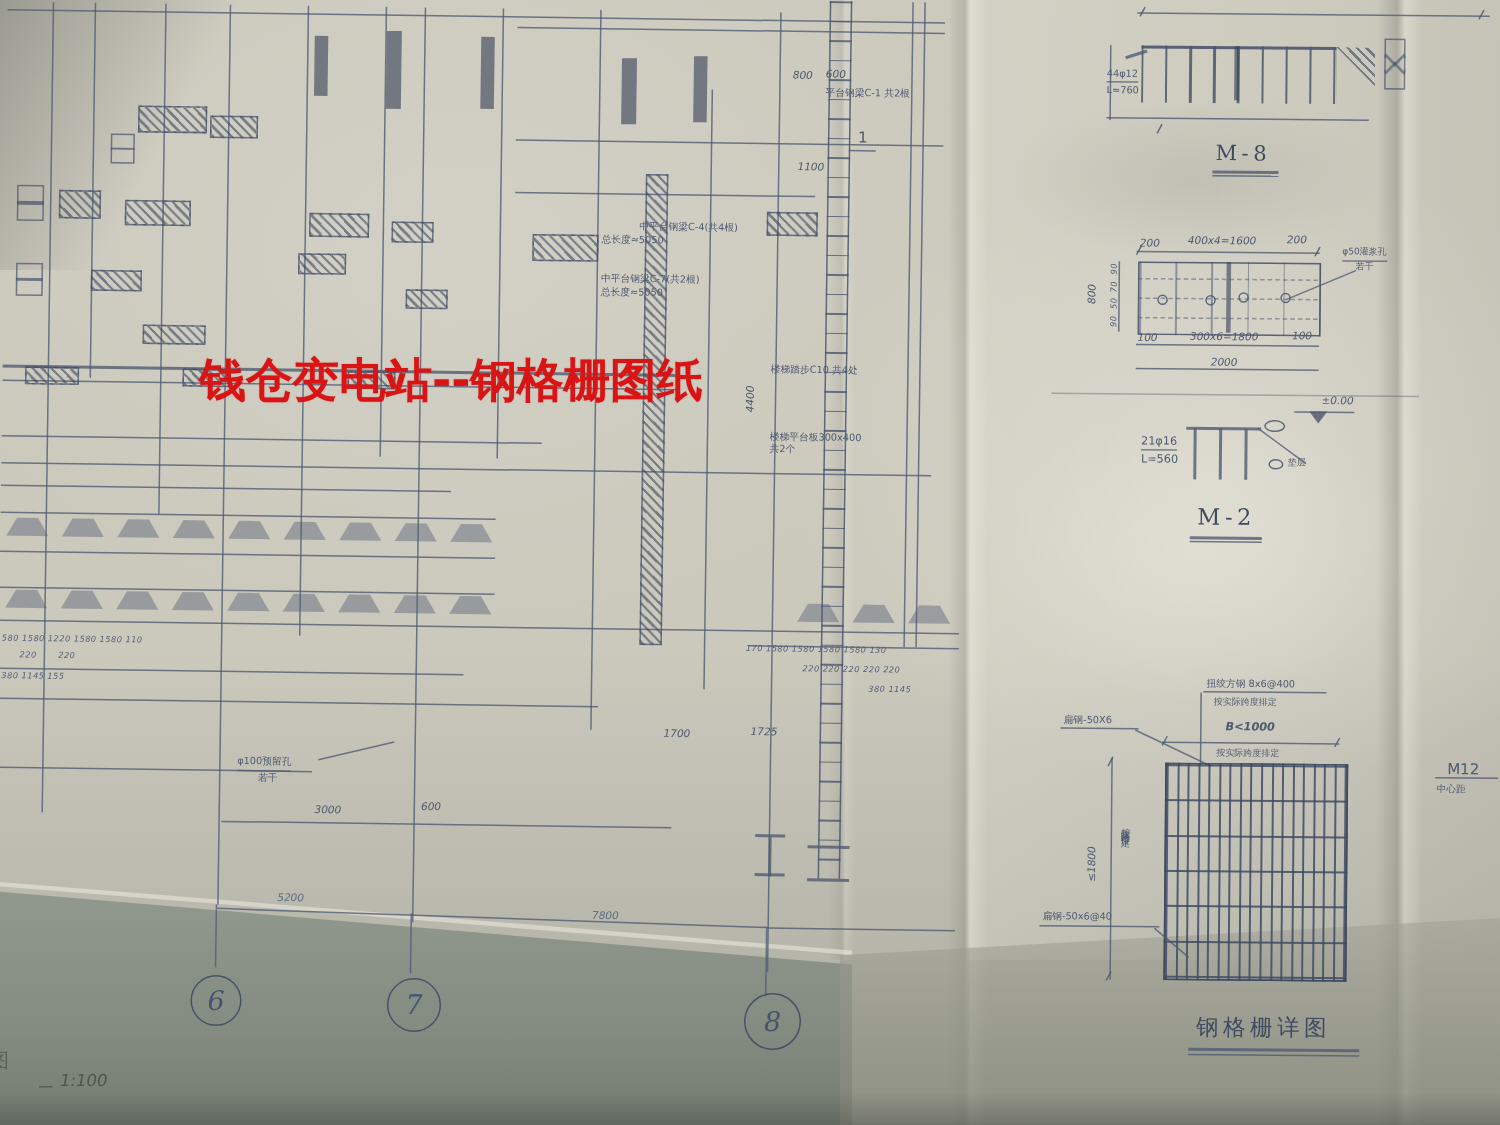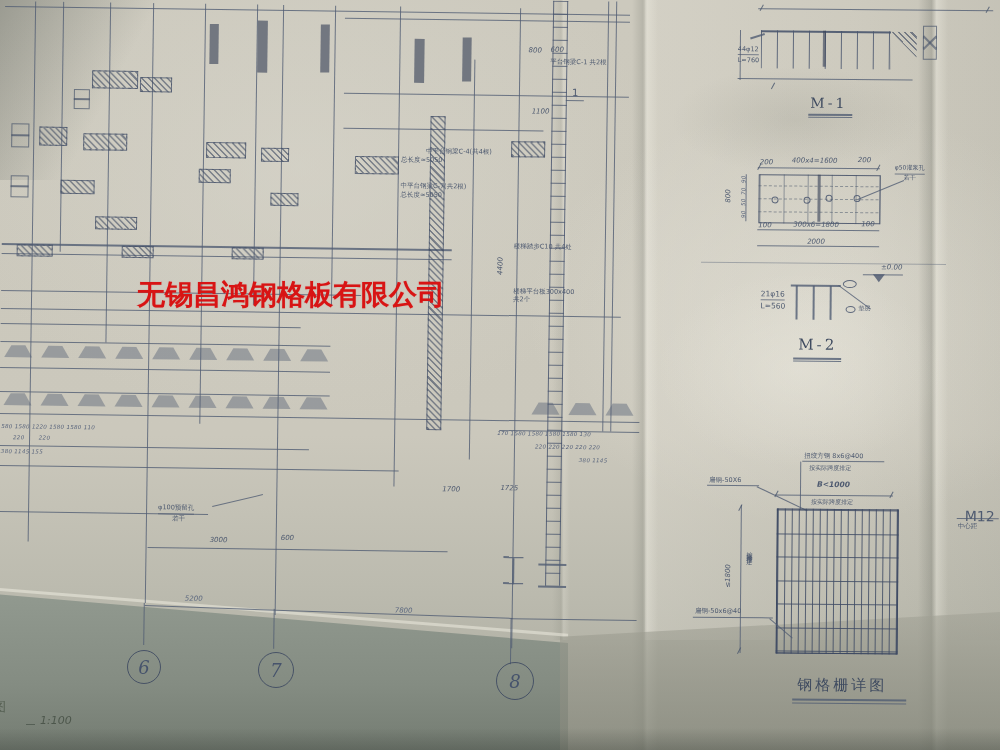--- a/index.html
+++ b/index.html
@@ -198,21 +198,21 @@
     <div class="comb" style="left:758px;top:28px;width:130px;height:36px;"></div>
     <div class="lh" style="left:747px;top:33px;width:15px;height:1.5px;transform:rotate(-18deg);"></div>
     <div class="db" style="left:820px;top:28px;width:3px;height:36px;"></div>
     <div class="hb" style="left:888px;top:28px;width:26px;height:26px;clip-path:polygon(0 0,100% 100%,100% 0);border:none;"></div>
     <div class="abs" style="left:920px;top:22px;width:12px;height:32px;border:1px solid rgba(70,82,105,.7);background:linear-gradient(45deg, rgba(0,0,0,0) 47%, rgba(70,82,105,.6) 47%, rgba(70,82,105,.6) 53%, rgba(0,0,0,0) 53%),linear-gradient(-45deg, rgba(0,0,0,0) 47%, rgba(70,82,105,.6) 47%, rgba(70,82,105,.6) 53%, rgba(0,0,0,0) 53%);"></div>
     <div class="lv" style="left:737px;top:28px;width:1px;height:50px;"></div>
     <div class="lh" style="left:735px;top:76px;width:175px;height:1px;"></div>
     <i class="tick" style="left:770px;top:80px;"></i>
     <div class="ann" style="left:735px;top:43px;border-bottom:1px solid rgba(78,90,112,.7);padding-bottom:1px;">44φ12</div>
     <div class="ann" style="left:735px;top:54px;">L=760</div>
-    <div class="ttl" style="left:808px;top:92px;font-size:14px;">M-1</div>
+    <div class="ttl" style="left:808px;top:92px;font-size:14px;">M-8</div>
     <div class="lh" style="left:806px;top:111px;width:44px;height:1.5px;"></div>
     <div class="lh" style="left:806px;top:114px;width:44px;height:1px;"></div>
 
     <div class="dim" style="left:758px;top:156px;">200</div>
     <div class="dim" style="left:790px;top:154px;">400x4=1600</div>
     <div class="dim" style="left:856px;top:153px;">200</div>
     <div class="lh" style="left:756px;top:165px;width:122px;height:1px;"></div>
     <i class="tick" style="left:757px;top:161px;"></i>
     <i class="tick" style="left:876px;top:161px;"></i>
     <div class="abs" style="left:757px;top:172px;width:120px;height:47px;border:1.2px solid rgba(66,78,102,.85);background:repeating-linear-gradient(90deg, rgba(80,92,112,.55) 0 1px, rgba(0,0,0,0) 1px 24px);"></div>
@@ -276,34 +276,34 @@
     <div class="dim" style="left:718px;top:570px;transform:rotate(-90deg);">≤1800</div>
     <div class="ann vtxt" style="left:746px;top:545px;font-size:6px;">按实际跨度排定</div>
     <div class="grate" style="left:778px;top:506px;width:120px;height:143px;"></div>
     <div class="ann" style="left:697px;top:605px;font-size:6.5px;">扁钢-50x6@40</div>
     <div class="lh" style="left:695px;top:615px;width:80px;height:1px;"></div>
     <div class="lh" style="left:772px;top:616px;width:30px;height:1px;transform:rotate(40deg);transform-origin:0 0;"></div>
     <div class="ttl" style="left:800px;top:673px;font-size:15px;">钢格栅详图</div>
     <div class="lh" style="left:795px;top:696px;width:114px;height:2px;"></div>
     <div class="lh" style="left:795px;top:700px;width:114px;height:1px;"></div>
 
-    <div class="ann" style="left:966px;top:504px;font-size:14px;">M12</div>
+    <div class="ann" style="left:966px;top:504px;font-size:10px;">M12</div>
     <div class="lh" style="left:958px;top:514px;width:42px;height:1px;"></div>
     <div class="ann" style="left:959px;top:518px;font-size:6.5px;">中心距</div>
   </div>
 
   <div class="bub" style="left:127px;top:650px;width:32px;height:32px;">
       <span>6</span>
     </div>
   <div class="bub" style="left:258px;top:652px;width:34px;height:34px;">
       <span>7</span>
     </div>
   <div class="bub" style="left:496px;top:662px;width:36px;height:36px;">
       <span>8</span>
     </div>
 
   <div class="ttl" style="left:-7px;top:698px;font-size:13px;color:#555f52;">图</div>
   <div class="lh" style="left:26px;top:724px;width:9px;height:1px;background:rgba(70,80,70,.7);"></div>
   <div class="dim" style="left:40px;top:714px;font-size:11px;color:#4d574c;">1:100</div>
 
-  <div class="wm" style="left:137px;top:276px;font-size:28px;">无锡昌鸿钢格板有限公司</div>
+  <div class="wm" style="left:133px;top:233px;font-size:31px;">钱仓变电站--钢格栅图纸</div>
 
 </div>
 
 </body></html>

